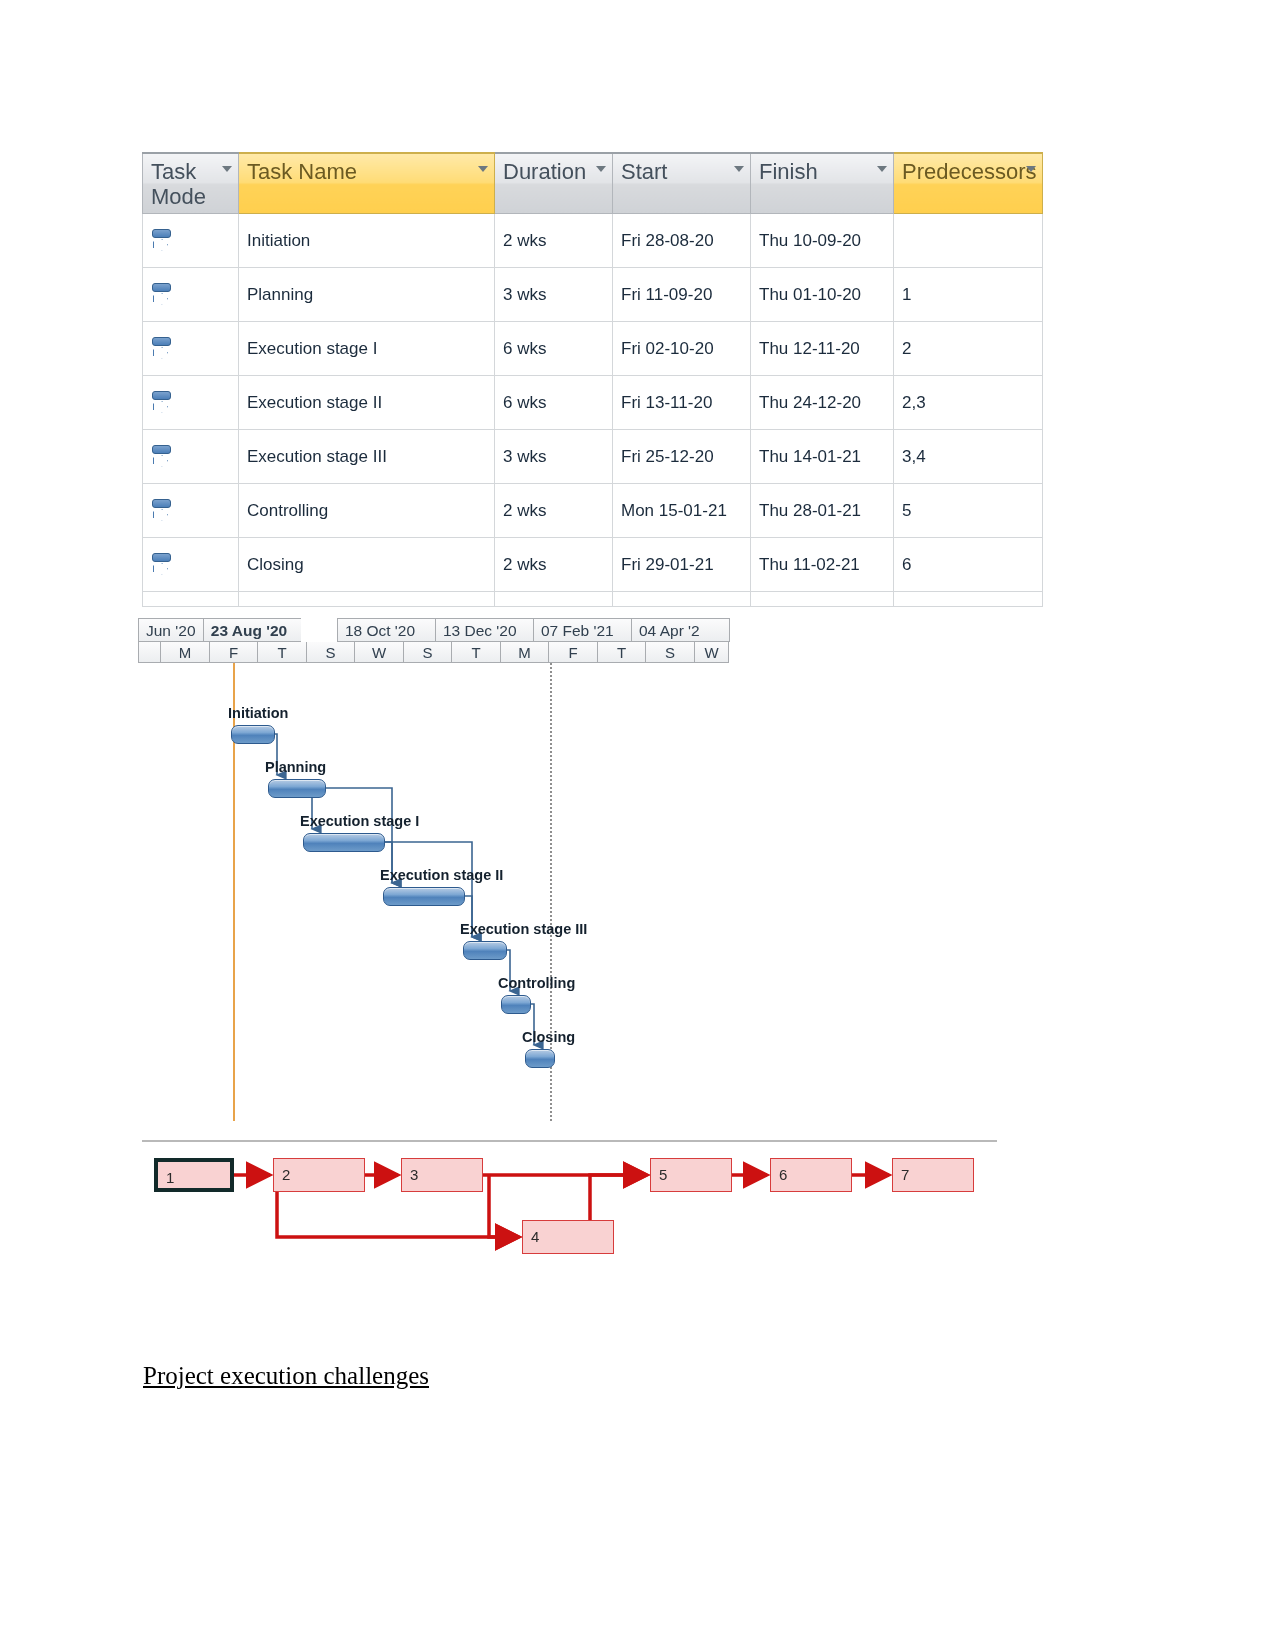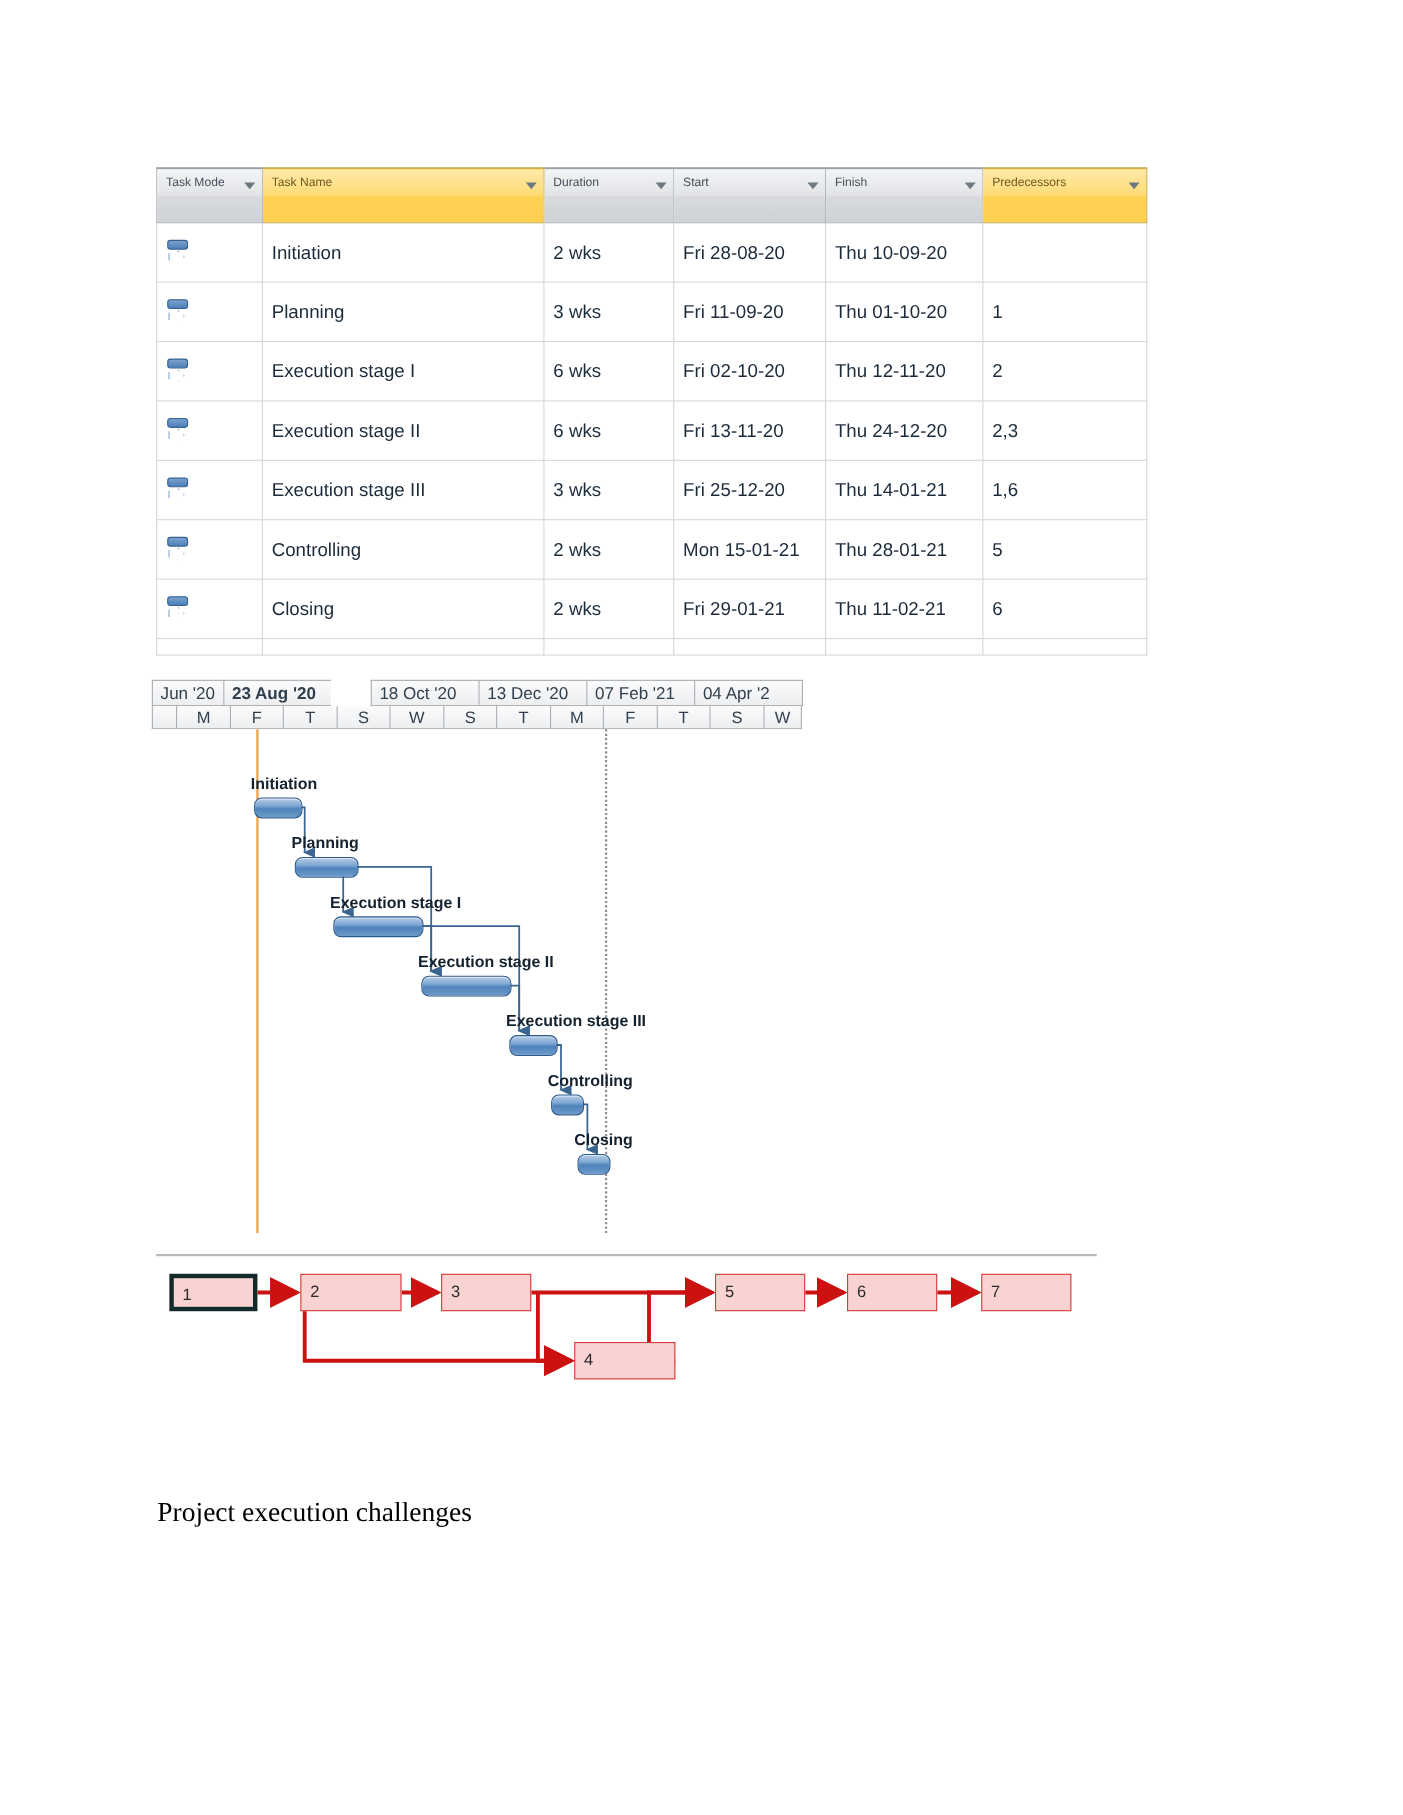--- a/index.html
+++ b/index.html
@@ -31,21 +31,21 @@
   }
   table.msp th {
     font-weight: normal;
     text-align: left;
     vertical-align: top;
     padding: 6px 8px 4px 8px;
     background: linear-gradient(to bottom,#f3f4f6 0%, #e2e4e7 48%, #d8dadd 52%, #cfd2d6 100%);
     border: 1px solid #b2b6bb;
     border-top: 2px solid #9aa0a6;
     color: #44505c;
-    font-size: 11px;
+    font-size: 22px;
     position: relative;
     height: 38px;
     line-height: 1.12;
   }
   table.msp th.hl {
     background: linear-gradient(to bottom,#ffe9a8 0%, #ffdc76 48%, #ffd257 52%, #ffcf4e 100%);
     color: #6b5a22;
     border-color: #cdaf4c;
   }
   th .filt {
@@ -179,20 +179,21 @@
   }
 
   
   #bottom-heading {
     position: absolute;
     left: 143px;
     top: 1362px;
     font-family: "Liberation Serif", serif;
     font-size: 25px;
     color: #000000;
+    text-decoration: underline;
   }
 </style>
 </head>
 <body>
 
 <div id="task-table-wrap">
   <table class="msp">
     <colgroup>
       <col style="width:96px">
         <col style="width:256px">
@@ -286,21 +287,21 @@
           <td class="mode-cell">
             <span class="mode-icon">
               <span class="bar"></span>
               <span class="arrow"></span>
             </span>
           </td>
           <td class="name-cell">Execution stage III</td>
           <td>3 wks</td>
           <td>Fri 25-12-20</td>
           <td>Thu 14-01-21</td>
-          <td>1,6</td>
+          <td>3,4</td>
         </tr>
         <tr>
           <td class="mode-cell">
             <span class="mode-icon">
               <span class="bar"></span>
               <span class="arrow"></span>
             </span>
           </td>
           <td class="name-cell">Controlling</td>
           <td>2 wks</td>

